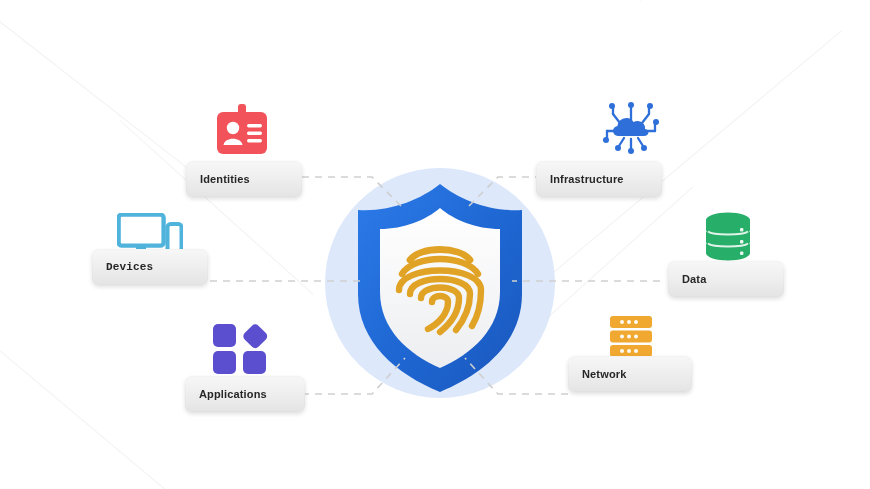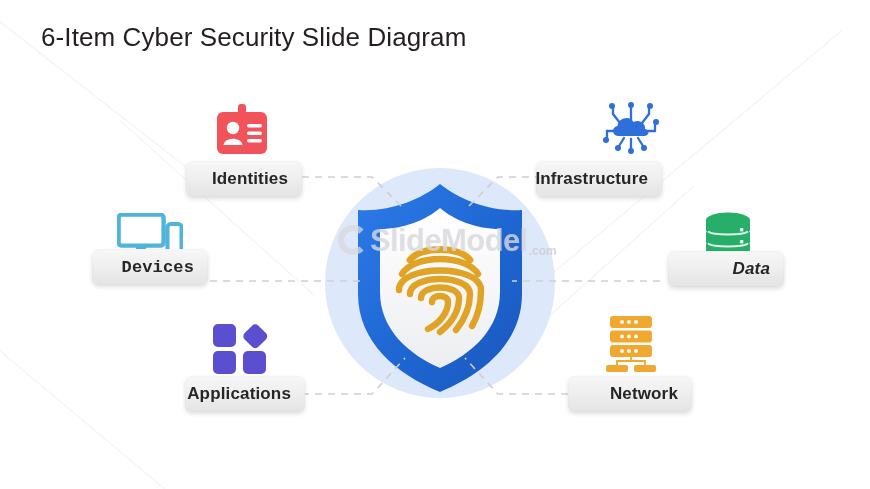--- a/index.html
+++ b/index.html
@@ -59,41 +59,40 @@
   
   .node{position:absolute;z-index:3;}
   .node .icon{position:absolute;}
   .node .icon svg{display:block;}
 
   .pill{
     position:absolute;
     height:36px;border-radius:7px;
     background:linear-gradient(180deg,#f7f7f7 0%,#efefef 45%,#e4e4e4 100%);
     box-shadow:0 2px 4px rgba(0,0,0,.13), 0 0 0 .5px rgba(0,0,0,.035) inset;
-    display:flex;align-items:center;justify-content:flex-end;
-    font-size:17px;font-weight:bold;color:#262626;
+    display:flex;align-items:center;justify-content:flex-start;
+    font-size:11px;font-weight:bold;color:#262626;
     letter-spacing:.15px;white-space:nowrap;
     box-sizing:border-box;padding:0 14px;
   }
 </style>
 </head>
 <body>
 
 <div class="bg-guides">
   <div class="gl" style="left:-60px;top:300px;width:420px;height:1px;transform:rotate(40deg);transform-origin:left center;"></div>
   <div class="gl" style="left:520px;top:300px;width:420px;height:1px;transform:rotate(-40deg);transform-origin:left center;"></div>
   <div class="gl" style="left:-40px;top:-10px;width:300px;height:1px;transform:rotate(38deg);transform-origin:left center;"></div>
   <div class="gl" style="left:640px;top:0px;width:300px;height:1px;transform:rotate(-38deg);transform-origin:left center;"></div>
   <div class="gl" style="left:120px;top:120px;width:260px;height:1px;transform:rotate(42deg);transform-origin:left center;"></div>
   <div class="gl" style="left:500px;top:360px;width:260px;height:1px;transform:rotate(-42deg);transform-origin:left center;"></div>
 </div>
 
 <div class="slide">
 
-  <div class="page-title">6-Item Cyber Security Slide Diagram</div>
 
   <svg class="connectors" width="870" height="489">
     <g stroke="#cfcfcf" stroke-width="1.6" fill="none" stroke-dasharray="7 6" stroke-linecap="butt">
 
       <path d="M302 177 H 372 L 405 210"></path>
 
       <path d="M210 281 H 360"></path>
 
       <path d="M302 394 H 372 L 405 358"></path>
 
@@ -128,25 +127,20 @@
         <path d="M58 78 C 68 64 108 64 118 78" stroke-width="6.8"></path>
         <path d="M50 92 C 62 72 114 72 126 92"></path>
         <path d="M47 108 C 47 82 129 82 129 108 C 129 122 126 134 120 144"></path>
         <path d="M58 112 C 58 92 118 92 118 112 C 118 126 112 138 104 148"></path>
         <path d="M69 116 C 69 102 107 102 107 116 C 107 130 98 142 88 150"></path>
         <path d="M80 120 C 80 112 96 112 96 120 C 96 132 86 142 76 147"></path>
       </g>
     </svg>
   </div>
 
-  <div class="watermark">
-    <div class="wm-ring"></div>
-    <div class="wm-text">SlideModel</div>
-    <div class="wm-dot">.com</div>
-  </div>
 
   <div class="node" style="left:0;top:0;">
     <div class="icon" style="left:214px;top:104px;">
       <svg width="56" height="52" viewBox="0 0 56 52">
         <rect x="24" y="0" width="8" height="11" rx="3" fill="#F2535B"></rect>
         <rect x="3" y="8" width="50" height="42" rx="6" fill="#F2535B"></rect>
         <circle cx="19" cy="24" r="6.2" fill="#fff"></circle>
         <path d="M9.5 41 C 10.5 32.5 27.5 32.5 28.5 41 Z" fill="#fff"></path>
         <rect x="33" y="20" width="15" height="3.4" rx="1.7" fill="#fff"></rect>
         <rect x="33" y="27.5" width="15" height="3.4" rx="1.7" fill="#fff"></rect>
@@ -235,21 +229,21 @@
           <rect x="36" y="16" width="3.4" height="3.4" rx="1"></rect>
           <rect x="36" y="28" width="3.4" height="3.4" rx="1"></rect>
           <rect x="36" y="39.5" width="3.4" height="3.4" rx="1"></rect>
         </g>
         <g stroke="#ffffff" stroke-width="2" fill="none" opacity=".85">
           <path d="M4 19.5 C 9 23.5 39 23.5 44 19.5"></path>
           <path d="M4 31.5 C 9 35.5 39 35.5 44 31.5"></path>
         </g>
       </svg>
     </div>
-    <div class="pill" style="left:668px;top:251px;width:116px;font-style:italic;">
+    <div class="pill" style="left:668px;top:261px;width:116px;">
       <span>Data</span>
     </div>
   </div>
 
   <div class="node" style="left:0;top:0;">
     <div class="icon" style="left:602px;top:316px;">
       <svg width="58" height="56" viewBox="0 0 58 56">
         <g fill="#F0A830">
           <rect x="8" y="0" width="42" height="12" rx="3"></rect>
           <rect x="8" y="14.5" width="42" height="12" rx="3"></rect>
@@ -267,18 +261,18 @@
           <circle cx="20" cy="35" r="2"></circle>
             <circle cx="27" cy="35" r="2"></circle>
             <circle cx="34" cy="35" r="2"></circle>
         </g>
         <g stroke="#F0A830" stroke-width="1.8" fill="none">
           <path d="M29 41 V 45"></path>
           <path d="M15 49 V 45 H 43 V 49"></path>
         </g>
       </svg>
     </div>
-    <div class="pill" style="left:568px;top:376px;width:124px;">
+    <div class="pill" style="left:568px;top:356px;width:124px;">
       <span>Network</span>
     </div>
   </div>
 
 </div>
 
 </body></html>

